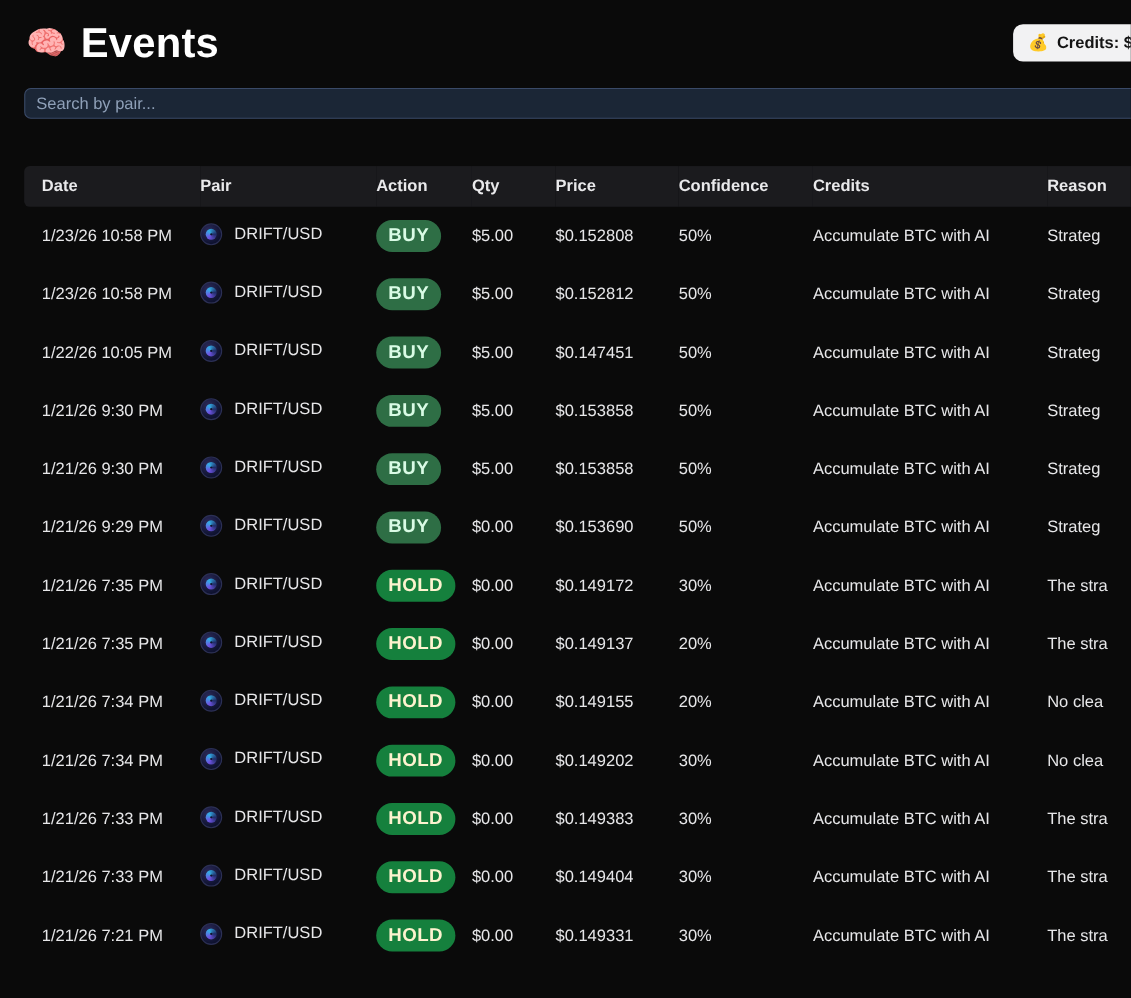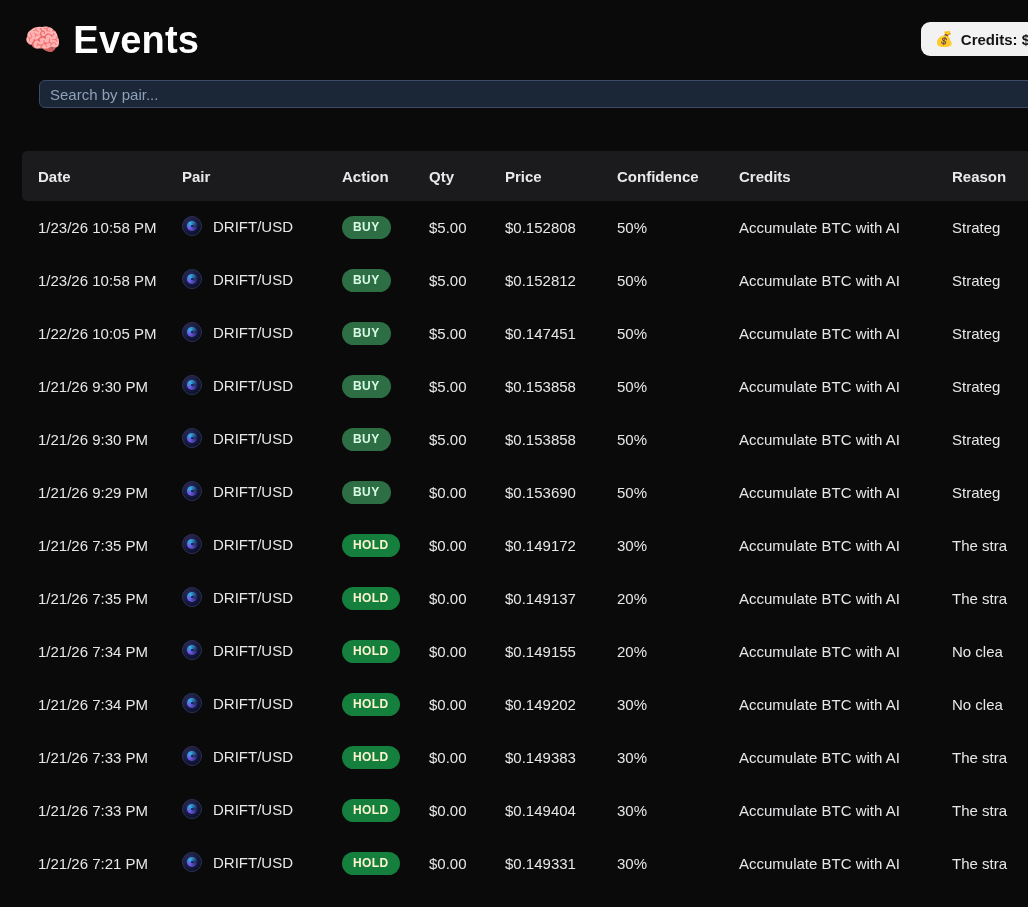--- a/index.html
+++ b/index.html
@@ -21,36 +21,36 @@
   .credits-btn {
     position: absolute; right: -16px; top: 22px;
     display: inline-flex; align-items: center; gap: 7px;
     background: #f2f2f3; color: #141414; border: none; border-radius: 9px;
     padding: 8px 14px; font-size: 15px; font-weight: 700;
     font-family: "Liberation Sans", sans-serif; cursor: pointer; white-space: nowrap;
   }
   .credits-btn .bag { font-size: 15px; }
 
   
-  .search-wrap { padding-left: 22px; margin-left: 17px; }
+  .search-wrap { padding-left: 22px; }
   .search-input {
     width: 1030px; height: 28px;
     background: #1b2636; border: 1px solid #38causes;
     border: 1px solid #3a4a68; border-radius: 6px;
     color: #dde4ee; font-size: 15px; padding: 0 10px;
     font-family: "Liberation Sans", sans-serif; outline: none; display: block;
   }
   .search-input::placeholder { color: #8fa0b8; }
 
   
   .table-wrap { margin: 43px 0 0 22px; width: 1180px; }
   table { border-collapse: collapse; table-layout: fixed; width: 1180px; font-size: 15px; }
   thead th {
     background: #1b1b1e; color: #e9e9eb; text-align: left;
-    font-weight: 700; height: 50px; padding: 0 6px 0 0; font-size: 15px;
+    font-weight: 700; height: 37px; padding: 0 6px 0 0; font-size: 15px;
   }
   thead th:first-child { padding-left: 16px; border-radius: 5px 0 0 5px; }
   tbody td { height: 53px; padding: 0 6px 0 0; color: #e7e7e9; white-space: nowrap; }
   tbody td:first-child { padding-left: 16px; }
 
   .pair-cell { display: inline-flex; align-items: center; gap: 11px; }
   .coin {
     width: 20px; height: 20px; border-radius: 50%; display: inline-block; position: relative;
     background: radial-gradient(circle at 35% 30%, #2c2a58, #0e1230 72%);
     border: 1px solid #2c3055; flex: 0 0 auto;
@@ -60,21 +60,21 @@
     background: conic-gradient(from 210deg, #7d5cff, #35c5ff, #21306e, #7d5cff);
     opacity: .85;
   }
   .coin::before {
     content: ""; position: absolute; inset: 8px; border-radius: 50%;
     background: #10142c; z-index: 1;
   }
 
   .badge {
     display: inline-block; padding: 4px 11px; border-radius: 999px;
-    font-size: 12px; font-weight: 700; letter-spacing: .4px; line-height: 1.2;
+    font-size: 17px; font-weight: 700; letter-spacing: .4px; line-height: 1.2;
   }
   .badge.buy  { background: #2e6e45; color: #d9fbe5; }
   .badge.hold { background: #15803d; color: #fdf3cf; }
 </style>
 </head>
 <body>
 
 <div class="app">
 
   <header class="topbar">

